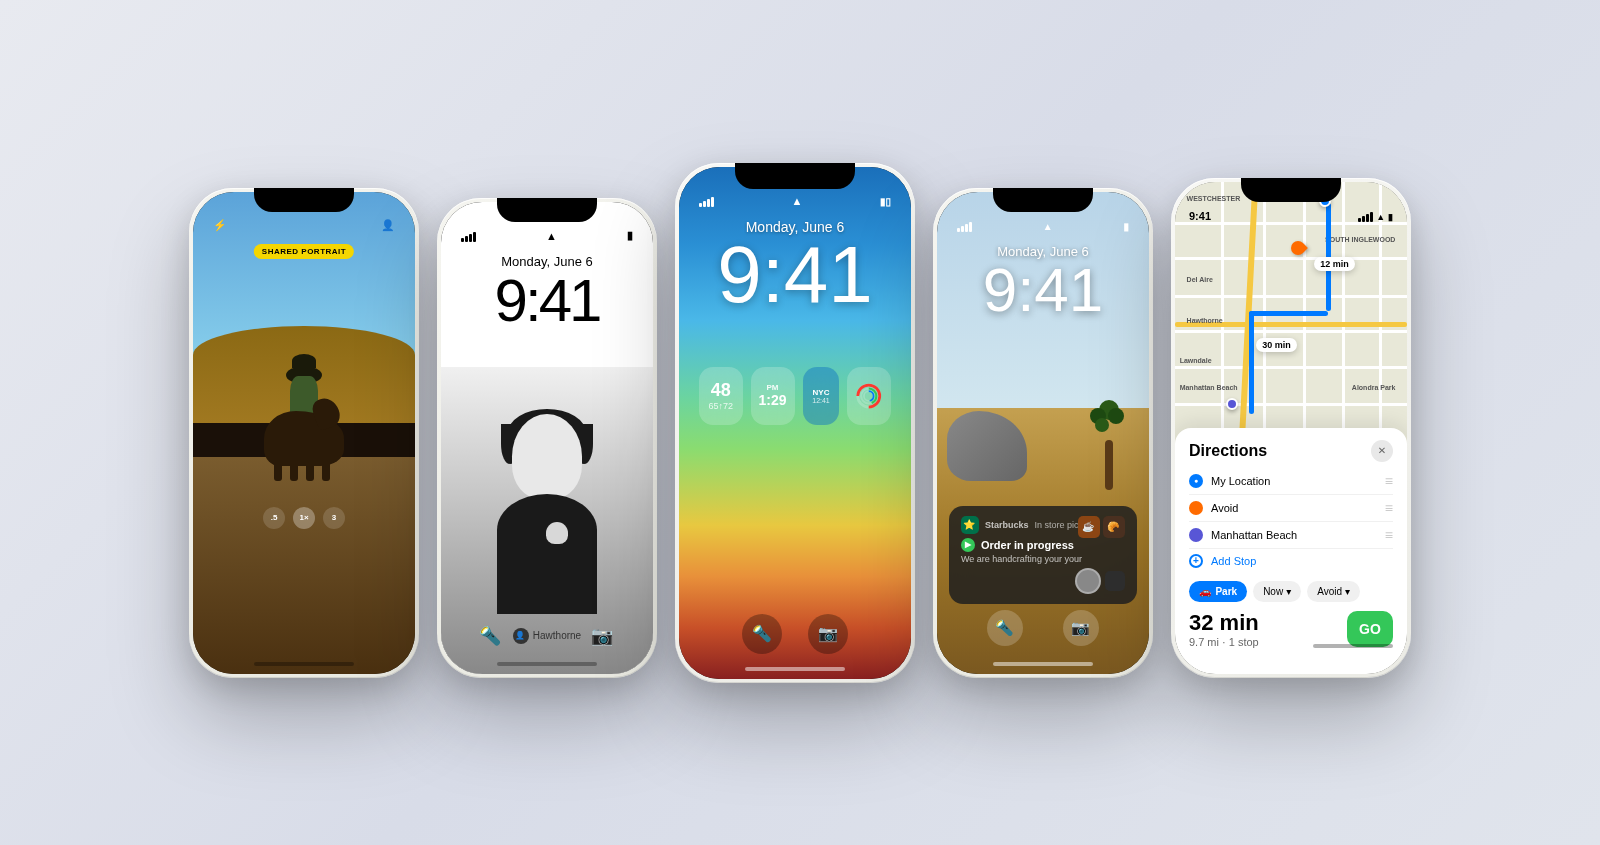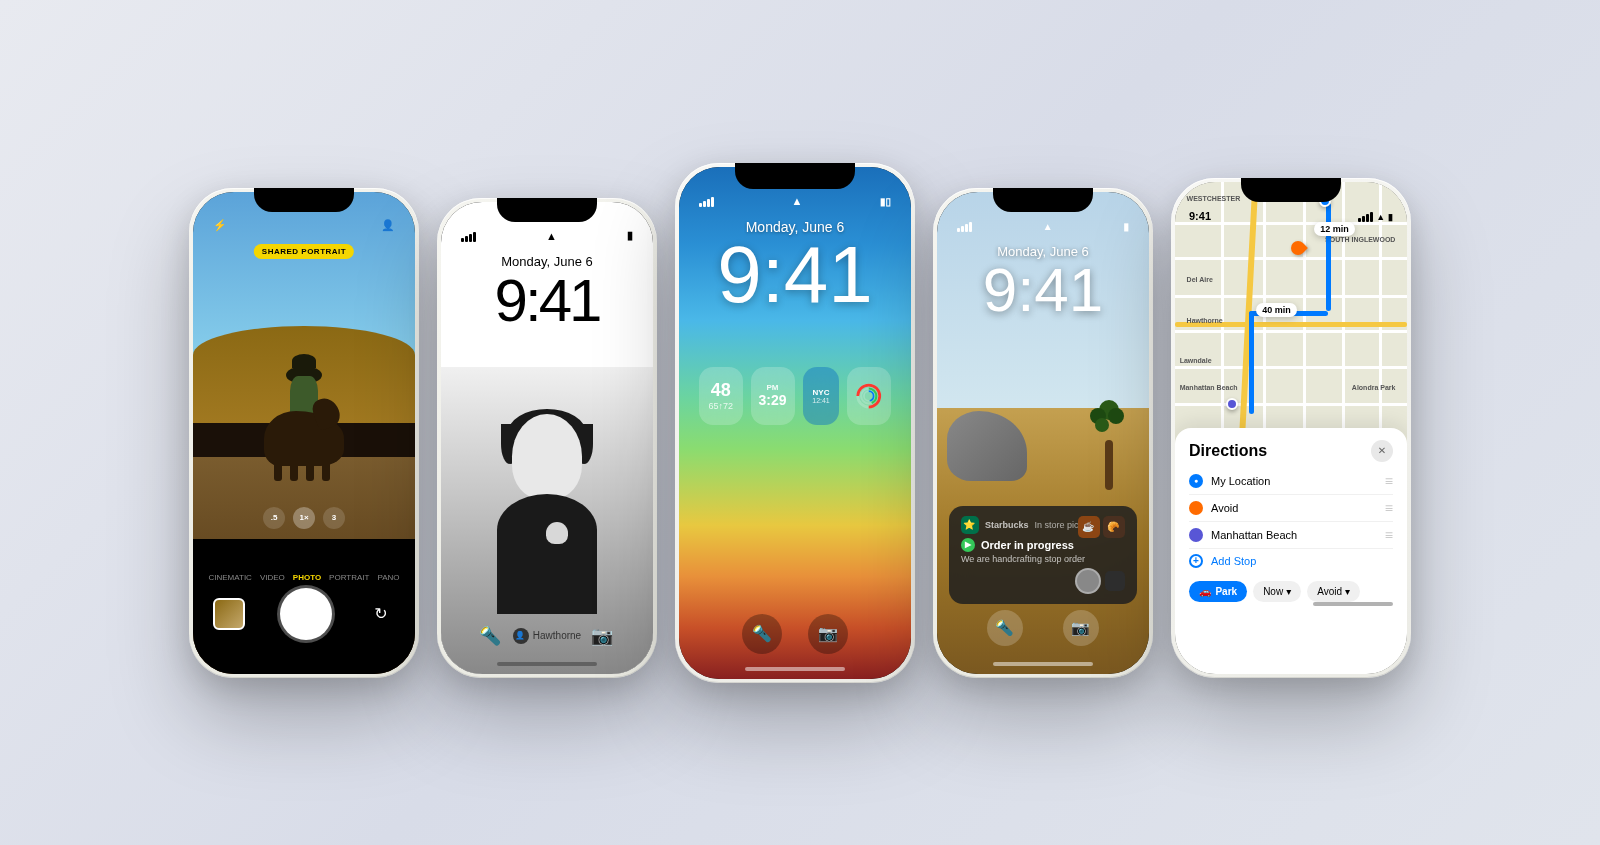--- a/index.html
+++ b/index.html
@@ -845,20 +845,21 @@
     .time-bubble {
       position: absolute;
       background: #fff;
       border-radius: 10px;
       padding: 2px 6px;
       font-size: 9px;
       font-weight: 700;
       color: #000;
       box-shadow: 0 2px 6px rgba(0,0,0,0.2);
       z-index: 5;
+      margin-top: 35px;
     }
 
     
     .directions-panel {
       position: absolute;
       bottom: 0;
       left: 0; right: 0;
       height: 50%;
       background: #fff;
       border-radius: 16px 16px 0 0;
@@ -1071,34 +1072,20 @@
 
         <div class="camera-top-controls">
         </div>
 
         <div style="position:absolute; bottom:30%; left:0; right:0; display:flex; justify-content:center; gap:8px; z-index:5;">
           <div class="zoom-btn">.5</div>
           <div class="zoom-btn" style="background:rgba(255,255,255,0.3);">1×</div>
           <div class="zoom-btn">3</div>
         </div>
 
-        <div class="camera-bottom">
-          <div class="camera-modes">
-            <span>CINEMATIC</span>
-            <span>VIDEO</span>
-            <span class="camera-mode-active">PHOTO</span>
-            <span>PORTRAIT</span>
-            <span>PANO</span>
-          </div>
-          <div class="shutter-row">
-            <div class="thumb-photo"></div>
-            <div class="shutter-btn"></div>
-            <div class="flip-btn">↻</div>
-          </div>
-        </div>
         <div class="home-indicator home-indicator-dark"></div>
       </div>
     </div>
   </div>
 
   <div class="phone starlight phone2">
     <div class="notch notch-small"></div>
     <div class="phone-inner">
       <div class="lockscreen-bw">
 
@@ -1165,21 +1152,21 @@
 
         <div class="widgets-row">
 
           <div class="widget widget-temp">
             <div class="widget-temp-main">48</div>
             <div class="widget-temp-range">65↑72</div>
           </div>
 
           <div class="widget widget-time">
             <div class="widget-time-label">PM</div>
-            <div class="widget-time-val">3:29</div>
+            <div class="widget-time-val">1:29</div>
           </div>
 
           <div class="widget widget-nyc">
             <div style="font-size:8px;color:#fff;font-weight:700;">NYC</div>
             <div style="font-size:7px;color:rgba(255,255,255,0.8);">12:41</div>
           </div>
 
           <div class="widget widget-ring">
             <svg class="ring-svg" viewBox="0 0 40 40">
               <circle cx="20" cy="20" r="16" fill="none" stroke="rgba(255,255,255,0.2)" stroke-width="4"></circle>
@@ -1243,21 +1230,21 @@
           </div>
           <div class="notif-header">
             <div class="notif-app-icon">⭐</div>
             <span class="notif-app-name">Starbucks</span>
             <span class="notif-store">In store pickup</span>
           </div>
           <div class="notif-title">
             <div class="notif-location-icon">▶</div>
             <span>Order in progress</span>
           </div>
-          <div class="notif-subtitle">We are handcrafting stop order</div>
+          <div class="notif-subtitle">We are handcrafting your your</div>
           <div style="display:flex;align-items:center;justify-content:flex-end;gap:4px;margin-top:4px;">
             <div class="notif-avatar"></div>
             <div class="notif-app-badge"></div>
           </div>
         </div>
 
         <div class="desert-bottom">
           <div class="desert-icon-btn">🔦</div>
           <div class="desert-icon-btn">📷</div>
         </div>
@@ -1313,21 +1300,21 @@
             <div class="pin-orange"></div>
           </div>
           <div class="map-pin" style="top:80%;left:22%;">
             <div class="pin-blue" style="background:#5856d6;"></div>
           </div>
 
           <div class="time-bubble" style="top:15%;left:60%;">
             <span>12 min</span>
           </div>
           <div class="time-bubble" style="top:45%;left:35%;">
-            <span>40 min</span>
+            <span>30 min</span>
           </div>
 
           <div class="status-bar status-bar-map" style="position:absolute;top:0;left:0;right:0;height:44px;padding:0 14px 4px;">
             <span style="font-size:11px;font-weight:700;">9:41</span>
             <div style="display:flex;gap:3px;align-items:center;">
               <div class="signal-bars">
                 <div class="signal-bar" style="height:4px;background:#000;"></div>
                 <div class="signal-bar" style="height:6px;background:#000;"></div>
                 <div class="signal-bar" style="height:8px;background:#000;"></div>
                 <div class="signal-bar" style="height:10px;background:#000;"></div>
@@ -1370,20 +1357,29 @@
             <div class="dir-option-btn">
               <span>Now</span>
               <span>▾</span>
             </div>
             <div class="dir-option-btn">
               <span>Avoid</span>
               <span>▾</span>
             </div>
           </div>
 
+          <div class="dir-summary">
+            <div>
+              <div class="dir-time-large">32 min</div>
+              <div class="dir-distance">9.7 mi · 1 stop</div>
+            </div>
+            <div class="go-btn">
+              <span>GO</span>
+            </div>
+          </div>
 
           <div class="home-indicator home-indicator-dark" style="position:relative;margin:4px auto 0;width:80px;"></div>
         </div>
 
       </div>
     </div>
   </div>
 
 </div>
 

